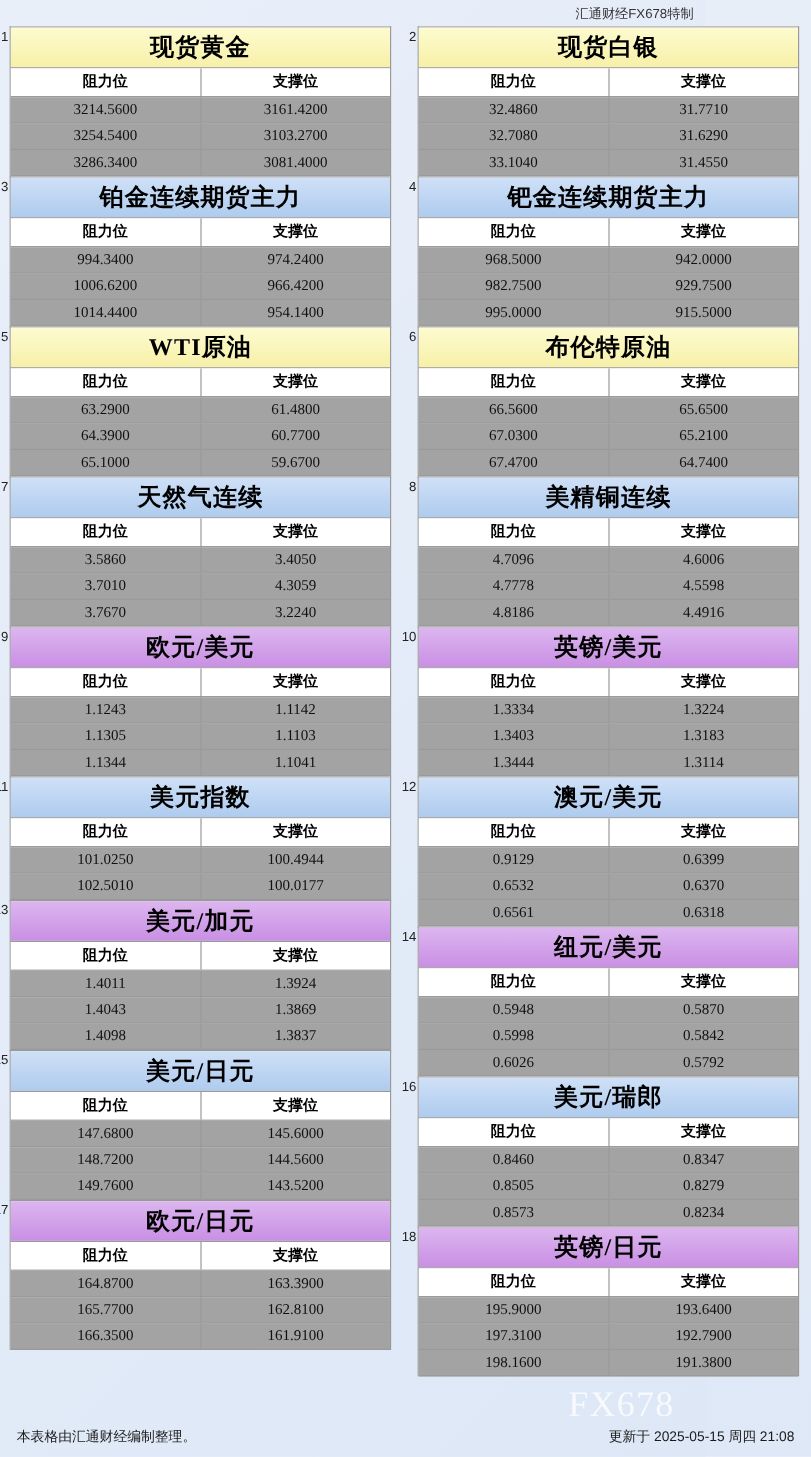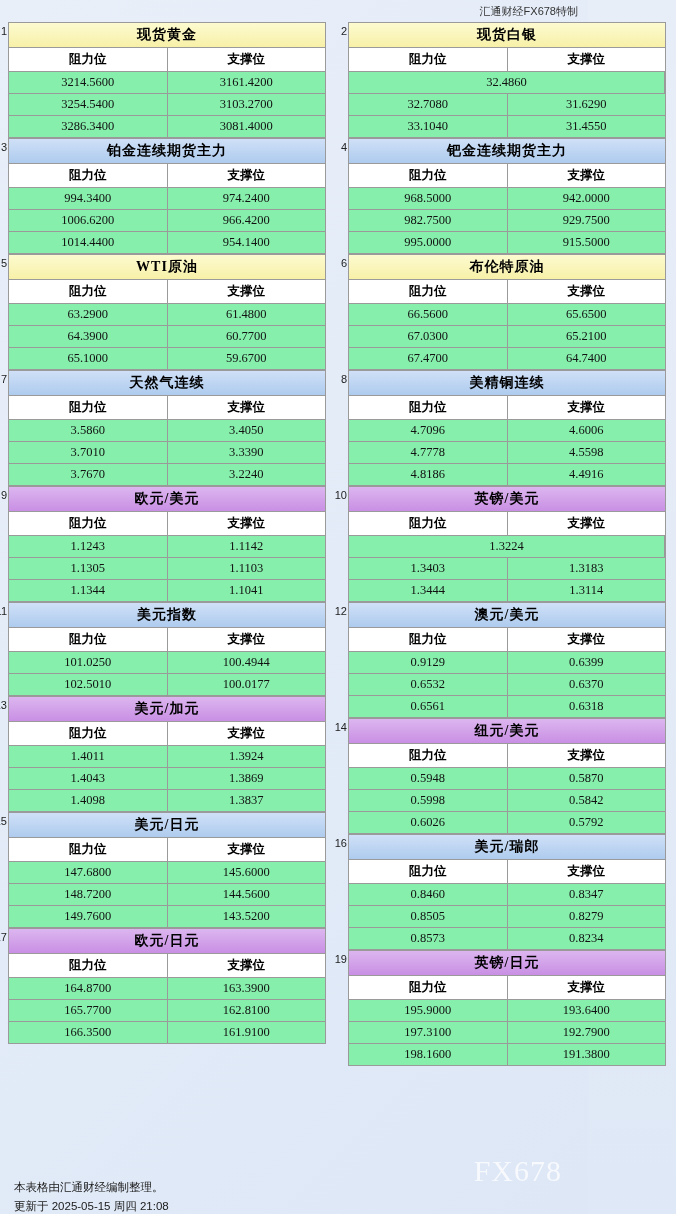--- a/index.html
+++ b/index.html
@@ -49,21 +49,21 @@
     border: 1px solid #9a9a9a;
     border-bottom: none;
     box-sizing: border-box;
     background: #fff;
     margin-bottom: 0px;
   }
   .panel:last-child { }
   .panel .title {
     text-align: center;
     font-weight: bold;
-    font-size: 14px;
+    font-size: 20px;
     padding: 3px 0 3px 0;
     border-bottom: 1px solid #9a9a9a;
     letter-spacing: 1px;
   }
   .t-gold { background: linear-gradient(to bottom, #fdfbd0, #f7f0a8); }
   .t-blue { background: linear-gradient(to bottom, #cfe0f7, #aecbee); }
   .t-purple { background: linear-gradient(to bottom, #dcb6ef, #c98fe4); }
   .subhead {
     display: flex;
     border-bottom: 1px solid #9a9a9a;
@@ -73,21 +73,21 @@
     flex: 1;
     text-align: center;
     font-weight: bold;
     font-size: 12.5px;
     padding: 3px 0;
   }
   .subhead div:first-child { border-right: 1px solid #9a9a9a; }
   .row {
     display: flex;
     border-bottom: 1px solid #9a9a9a;
-    background: #86efac;
+    background: #a3a3a3;
   }
   .row div {
     flex: 1;
     text-align: center;
     font-size: 12.5px;
     padding: 3px 0;
     color: #111;
   }
   .row div:first-child { border-right: 1px solid #9a9a9a; }
   .num-tag {
@@ -104,28 +104,27 @@
     left: -24px;
     width: 22px;
   }
   .footer {
     position: absolute;
     left: 0;
     bottom: 0;
     width: 676px;
     height: 34px;
     display: flex;
-    align-items: flex-start;
+    align-items: center;
     justify-content: space-between;
     padding: 0 14px;
     box-sizing: border-box;
     font-size: 11.5px;
     font-family: "Liberation Sans", sans-serif;
     color: #1a1a1a;
-    flex-direction: column;
   }
   .watermark {
     position: absolute;
     right: 26px;
     bottom: 26px;
     font-size: 30px;
     color: rgba(255,255,255,0.75);
     font-family: "Liberation Serif", serif;
     pointer-events: none;
     letter-spacing: 1px;
@@ -212,21 +211,21 @@
         <div class="subhead">
           <div>阻力位</div>
           <div>支撑位</div>
         </div>
         <div class="row">
           <div>3.5860</div>
           <div>3.4050</div>
         </div>
         <div class="row">
           <div>3.7010</div>
-          <div>3.3390</div>
+          <div>4.3059</div>
         </div>
         <div class="row">
           <div>3.7670</div>
           <div>3.2240</div>
         </div>
       </div>
 
       <div class="panel">
         <span class="num-tag">9</span>
         <div class="title t-purple">欧元/美元</div>
@@ -334,20 +333,21 @@
 
       <div class="panel">
         <span class="num-tag arrow">2</span>
         <div class="title t-gold">现货白银</div>
         <div class="subhead">
           <div>阻力位</div>
           <div>支撑位</div>
         </div>
         <div class="row">
           <div>32.4860</div>
+          <div>31.7710</div>
         </div>
         <div class="row">
           <div>32.7080</div>
           <div>31.6290</div>
         </div>
         <div class="row">
           <div>33.1040</div>
           <div>31.4550</div>
         </div>
       </div>
@@ -416,20 +416,21 @@
       </div>
 
       <div class="panel">
         <span class="num-tag arrow">10</span>
         <div class="title t-purple">英镑/美元</div>
         <div class="subhead">
           <div>阻力位</div>
           <div>支撑位</div>
         </div>
         <div class="row">
+          <div>1.3334</div>
           <div>1.3224</div>
         </div>
         <div class="row">
           <div>1.3403</div>
           <div>1.3183</div>
         </div>
         <div class="row">
           <div>1.3444</div>
           <div>1.3114</div>
         </div>
@@ -492,21 +493,21 @@
           <div>0.8505</div>
           <div>0.8279</div>
         </div>
         <div class="row">
           <div>0.8573</div>
           <div>0.8234</div>
         </div>
       </div>
 
       <div class="panel">
-        <span class="num-tag arrow">19</span>
+        <span class="num-tag arrow">18</span>
         <div class="title t-purple">英镑/日元</div>
         <div class="subhead">
           <div>阻力位</div>
           <div>支撑位</div>
         </div>
         <div class="row">
           <div>195.9000</div>
           <div>193.6400</div>
         </div>
         <div class="row">

